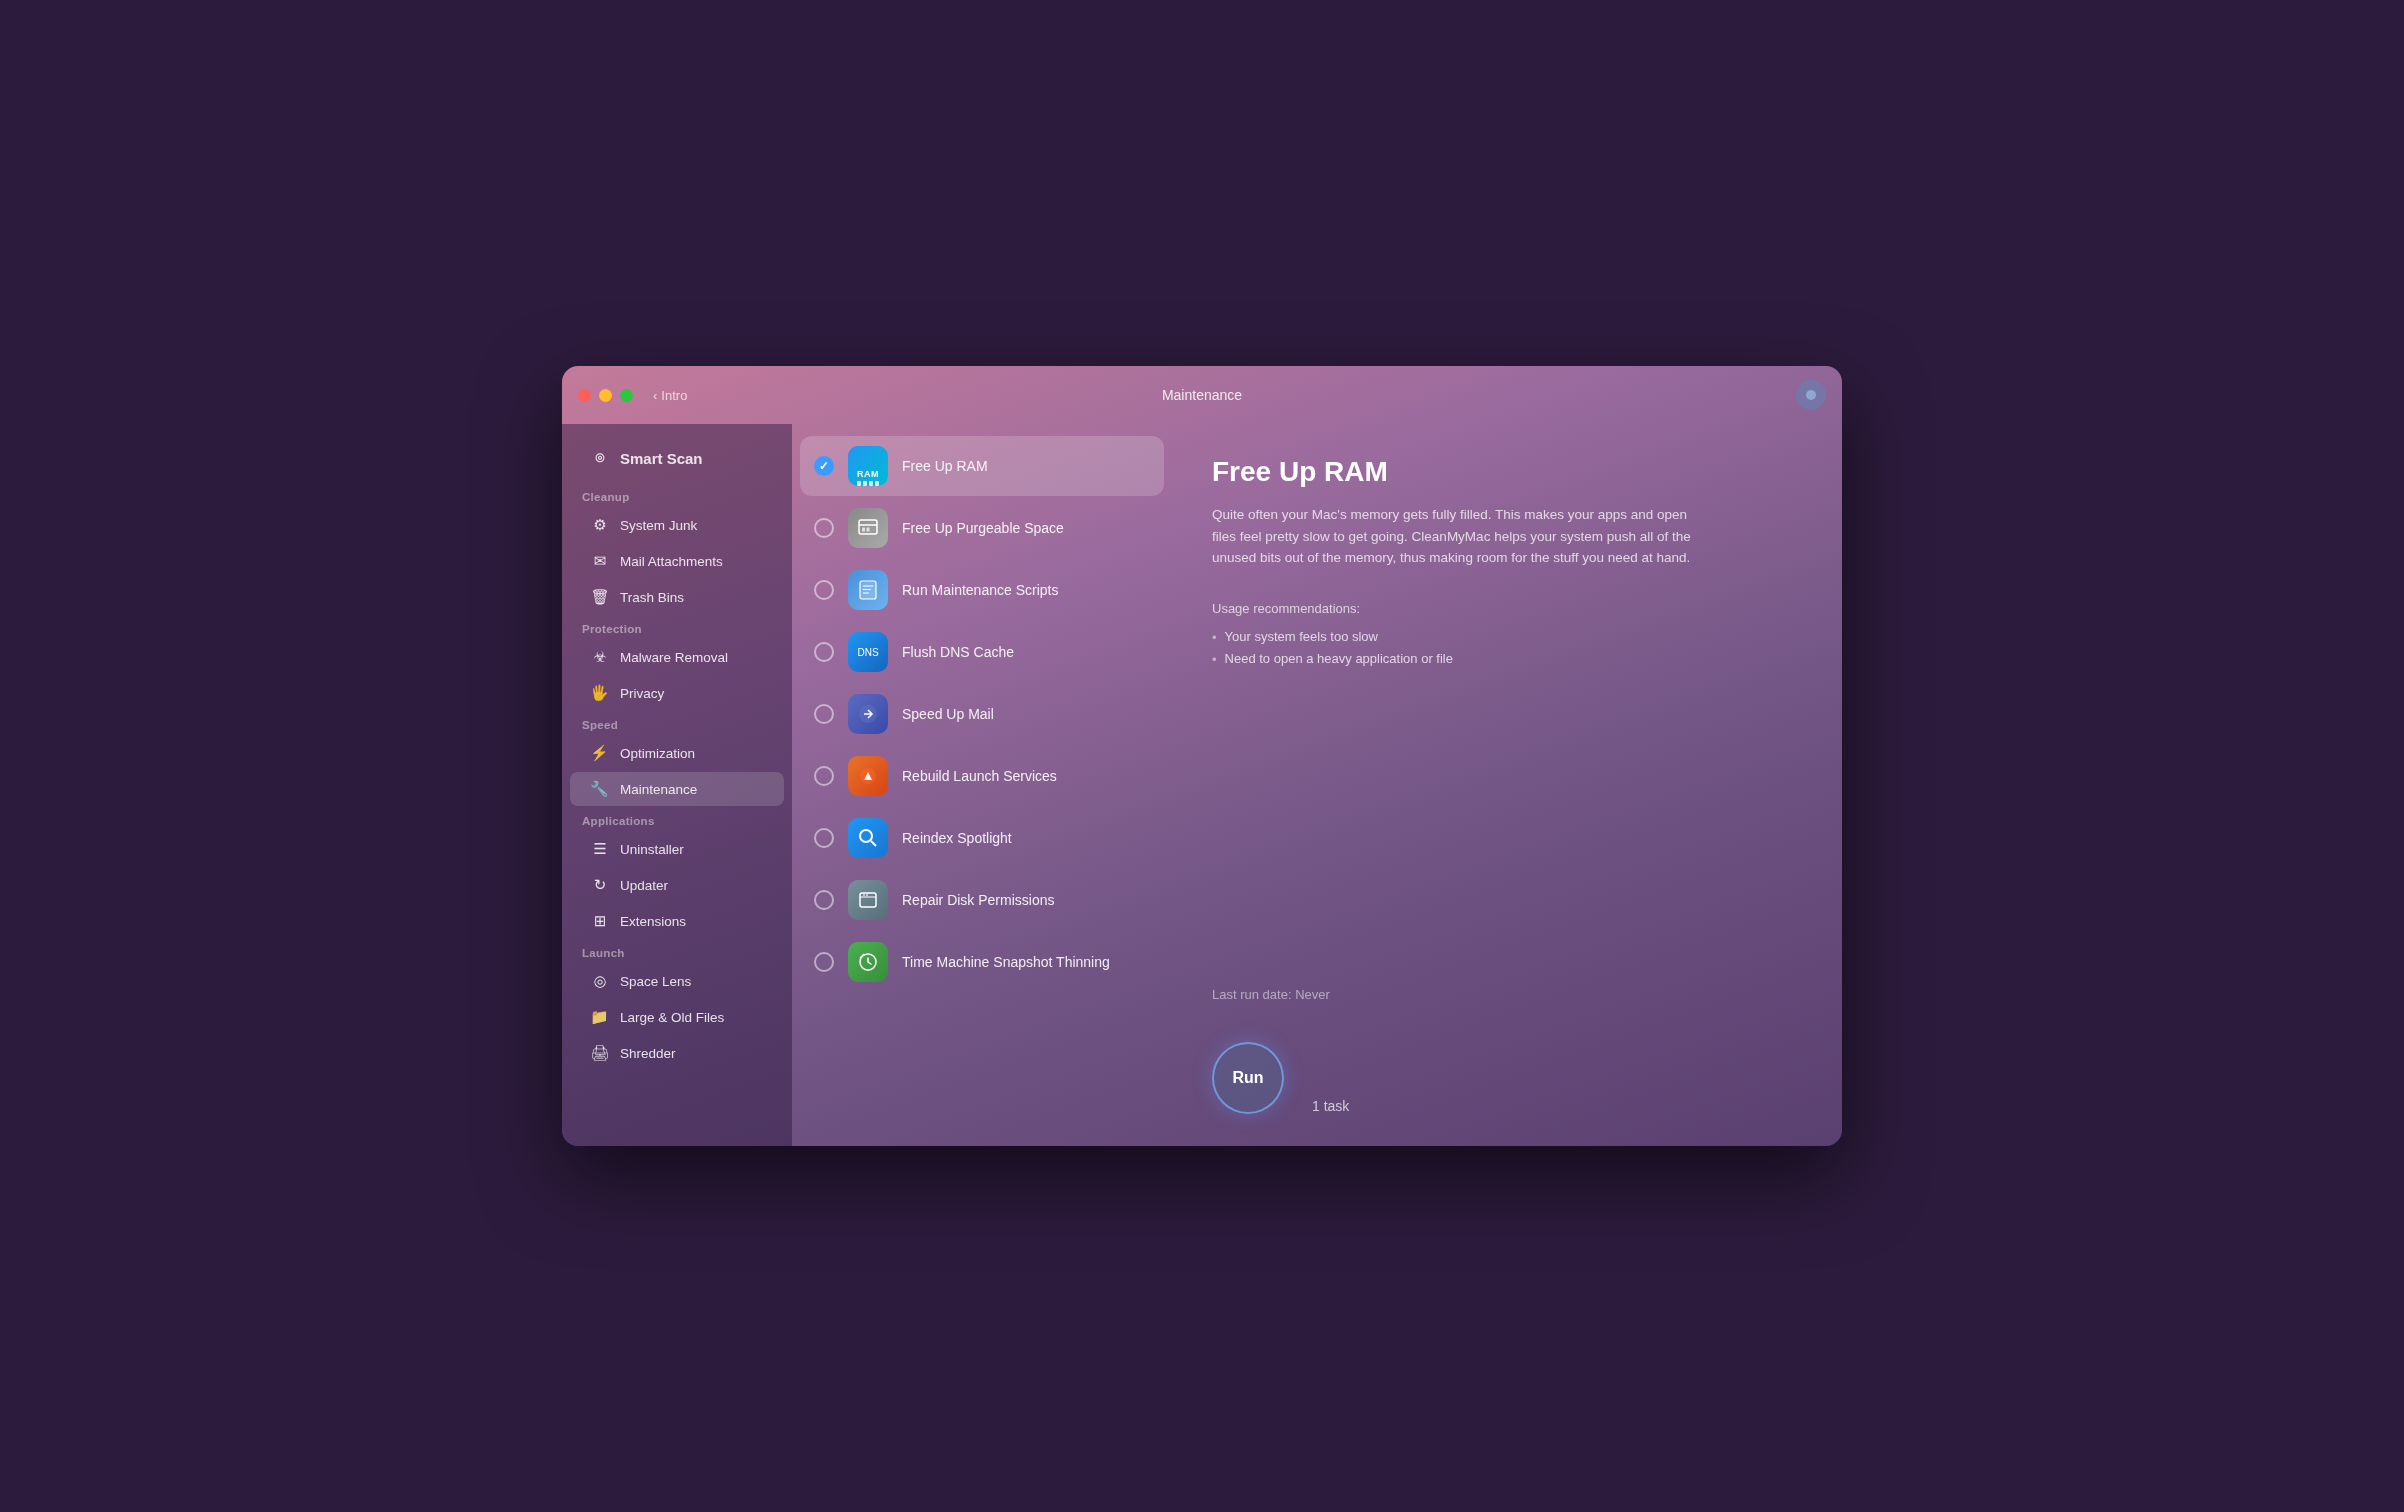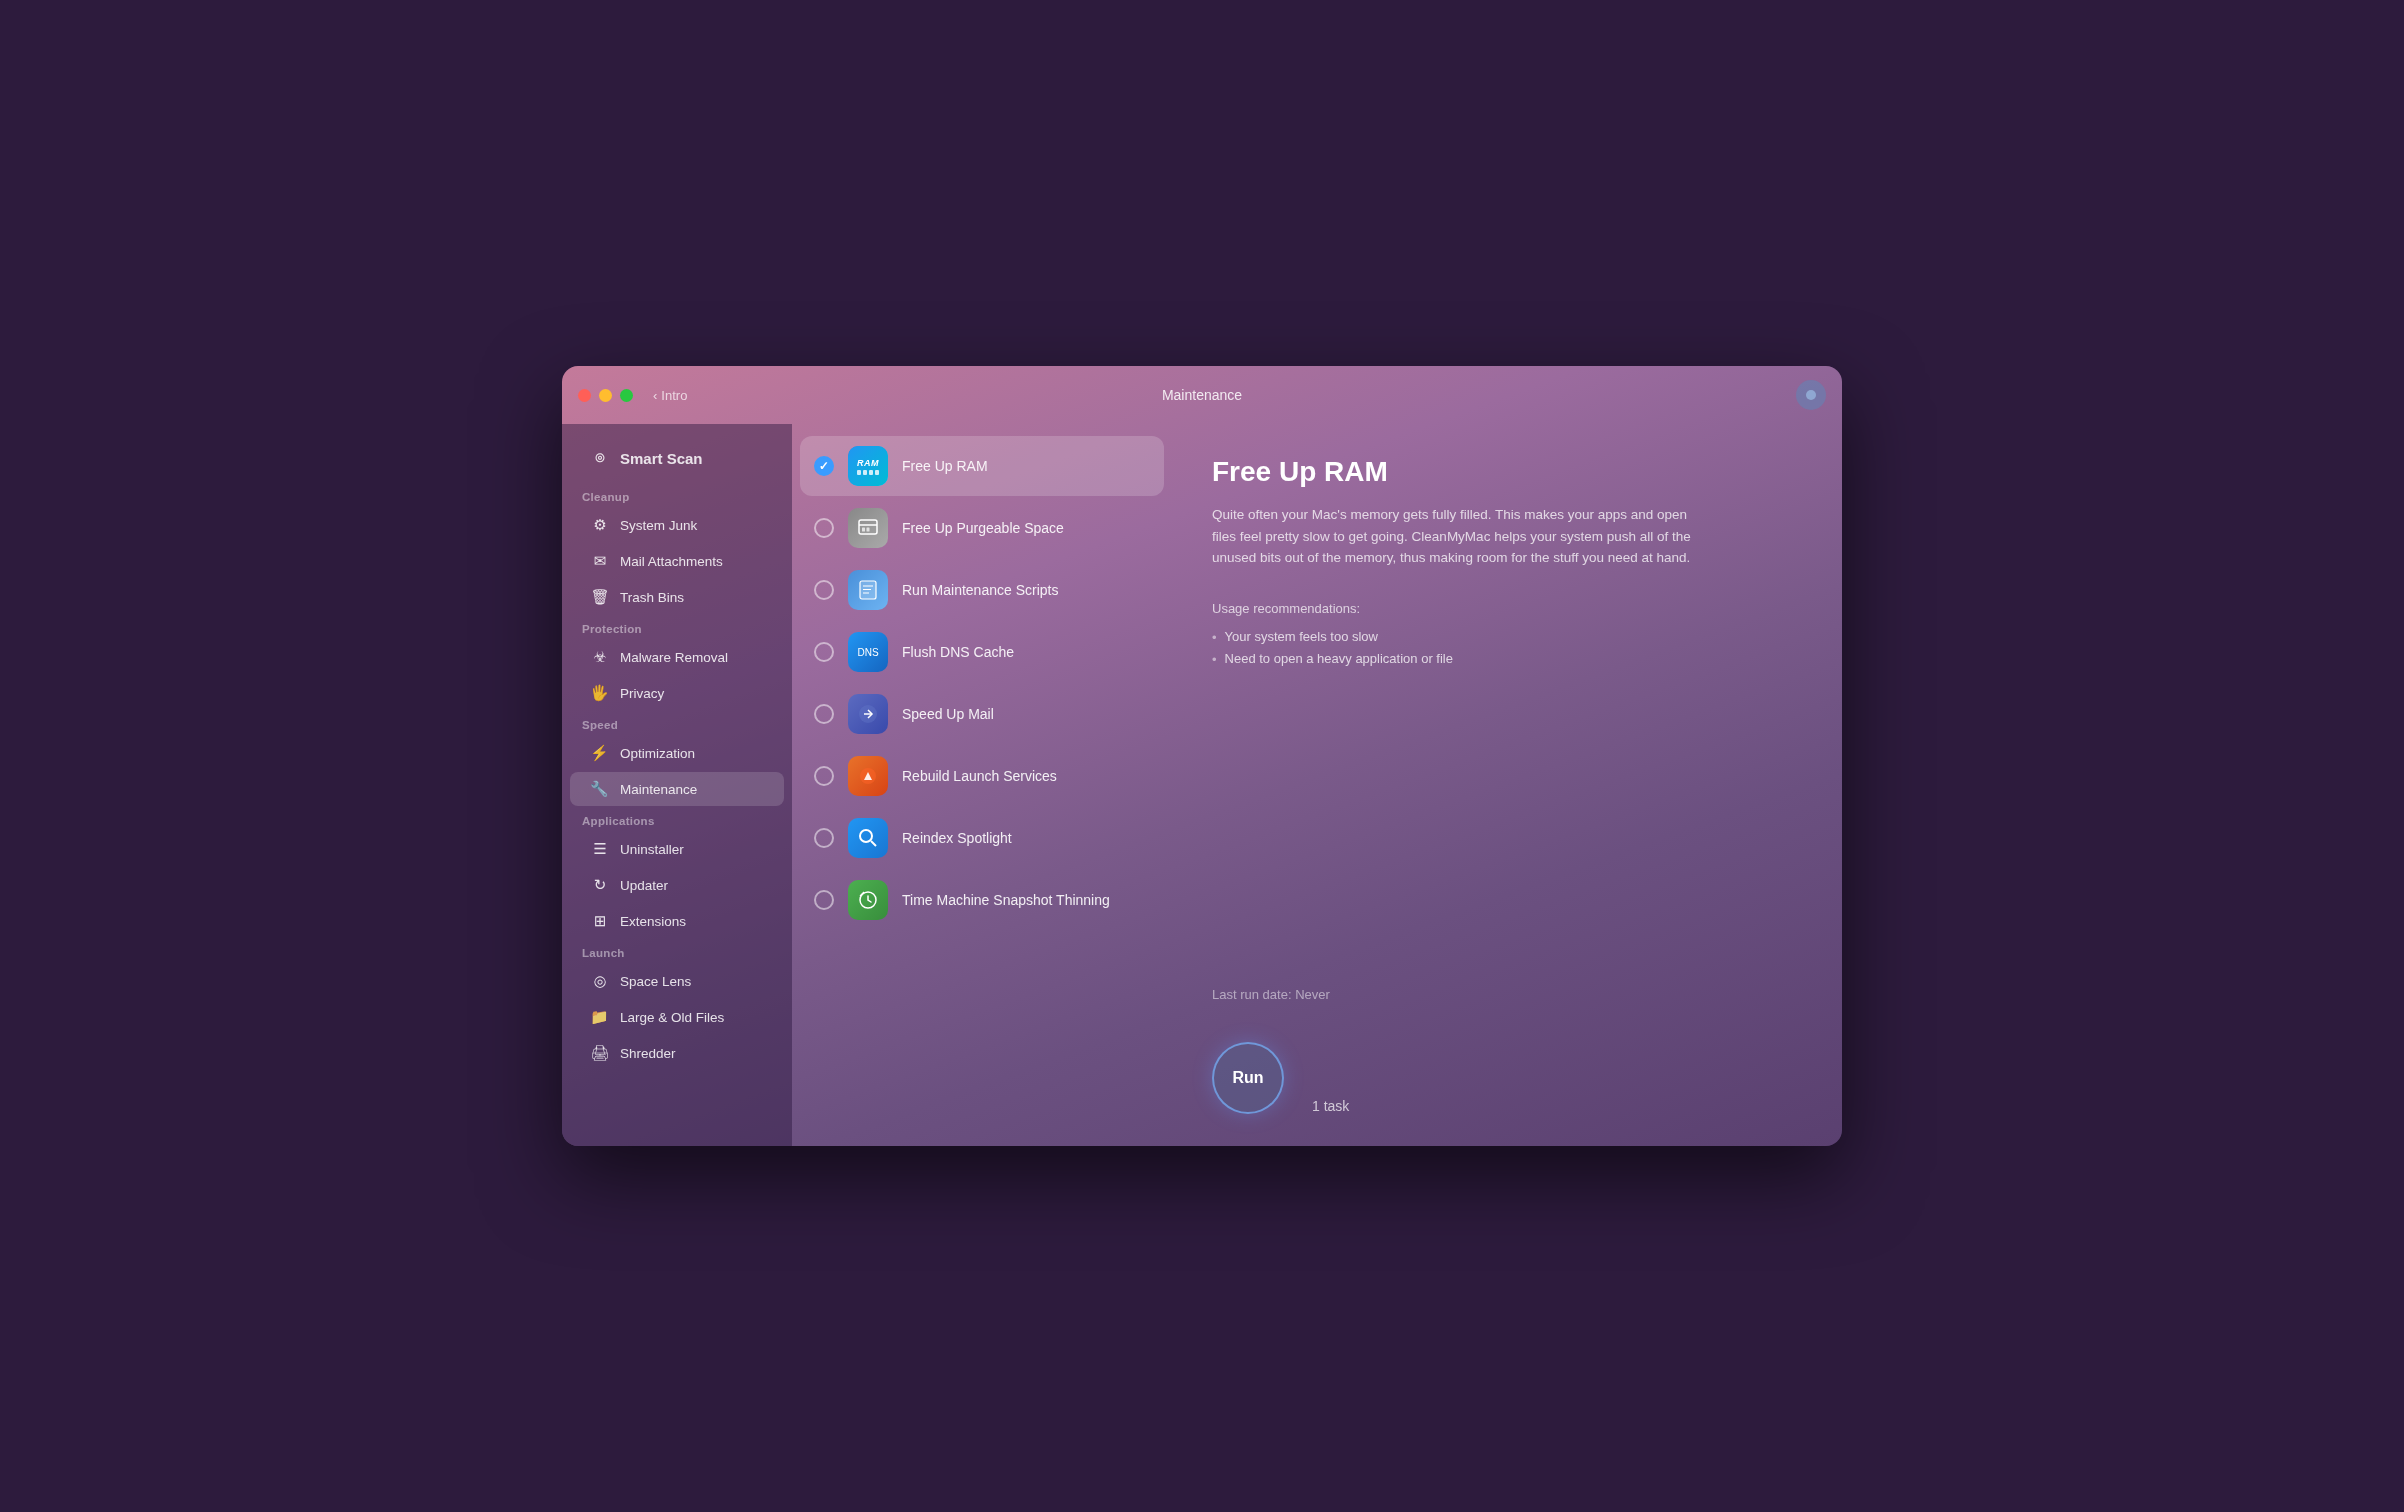--- a/index.html
+++ b/index.html
@@ -278,26 +278,25 @@
       font-size: 14px;
     }
     
     .ram-icon-inner {
       background: linear-gradient(135deg, #2196f3, #00bcd4);
       width: 56px;
       height: 40px;
       border-radius: 10px;
       display: flex;
       align-items: center;
-      justify-content: center;
+      justify-content: flex-end;
       color: white;
       font-size: 11px;
       font-weight: 700;
       flex-direction: column;
-      font-style: italic;
     }
   </style>
 </head>
 <body>
 
 <div class="window">
 
   <div class="titlebar">
     <div class="traffic-lights">
       <div class="traffic-light tl-red"></div>
@@ -468,20 +467,32 @@
           <div class="task-radio"></div>
           <div class="task-icon task-icon-spotlight">
             <svg width="24" height="24" viewBox="0 0 24 24" fill="none">
               <circle cx="10" cy="10" r="6" stroke="white" stroke-width="2" fill="none"></circle>
               <line x1="15" y1="15" x2="20" y2="20" stroke="white" stroke-width="2"></line>
             </svg>
           </div>
           <span class="task-label">Reindex Spotlight</span>
         </div>
 
+        <div class="task-item">
+          <div class="task-radio"></div>
+          <div class="task-icon task-icon-disk">
+            <svg width="24" height="24" viewBox="0 0 24 24" fill="none">
+              <rect x="4" y="5" width="16" height="14" rx="2" stroke="white" stroke-width="1.5" fill="none"></rect>
+              <line x1="4" y1="9" x2="20" y2="9" stroke="white" stroke-width="1"></line>
+              <circle cx="8" cy="7" r="1" fill="white" opacity="0.7"></circle>
+              <circle cx="11" cy="7" r="1" fill="white" opacity="0.7"></circle>
+            </svg>
+          </div>
+          <span class="task-label">Repair Disk Permissions</span>
+        </div>
 
         <div class="task-item">
           <div class="task-radio"></div>
           <div class="task-icon task-icon-timemachine">
             <svg width="24" height="24" viewBox="0 0 24 24" fill="none">
               <circle cx="12" cy="12" r="8" stroke="white" stroke-width="1.5" fill="none"></circle>
               <path d="M12 8 L12 12 L15 14" stroke="white" stroke-width="1.5" stroke-linecap="round"></path>
               <path d="M6 6 L8 4 M6 6 L4 8" stroke="white" stroke-width="1.2"></path>
             </svg>
           </div>

